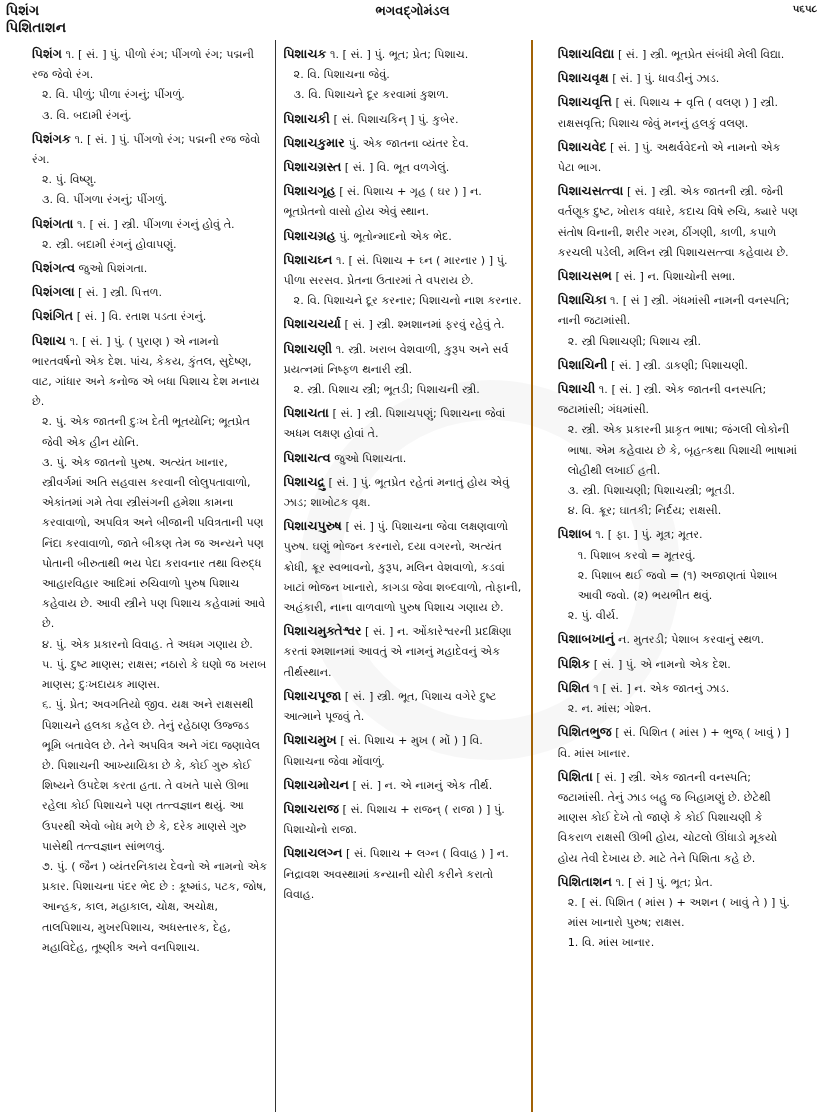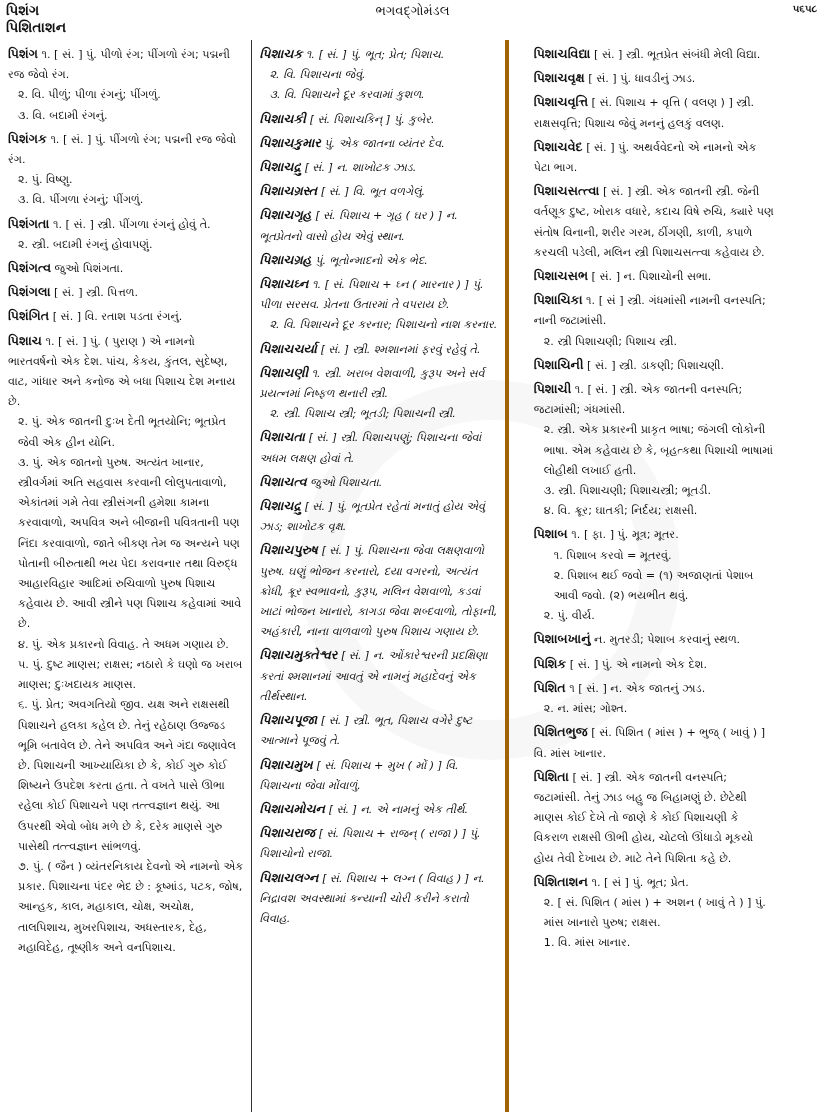--- a/index.html
+++ b/index.html
@@ -2,26 +2,26 @@
 <html><head>
 <meta charset="utf-8">
 <style>
   html, body { margin: 0; padding: 0; background: #ffffff; }
   body {
     width: 825px; height: 1112px; overflow: hidden; position: relative;
     font-family: "DejaVu Sans", sans-serif; color: #111;
   }
   .header { position: absolute; left: 0; top: 0; width: 825px; height: 42px; }
   .hdr-left { position: absolute; left: 6px; top: 2px; font-weight: bold; font-size: 14px; line-height: 17px; }
-  .hdr-center { position: absolute; left: 0; width: 825px; top: 3px; text-align: center; font-size: 13px; font-weight: normal; }
+  .hdr-center { position: absolute; left: 0; width: 825px; top: 3px; text-align: center; font-size: 13px; font-weight: bold; }
   .hdr-right { position: absolute; right: 8px; top: 3px; font-size: 10px; font-weight: bold; }
-  .columns { position: absolute; left: 0; top: 40px; width: 780px; height: 1072px; display: flex; }
+  .columns { position: absolute; left: 0; top: 40px; width: 780px; height: 1072px; display: flex; padding-left: 24px; }
   .col { box-sizing: border-box; padding: 4px 6px 0 8px; font-size: 11.2px; line-height: 20.2px; overflow: hidden; }
   .col1 { width: 272px; border-right: 1px solid #333; }
-  .col2 { width: 278px; border-right: 4px solid #a16207; font-style: italic; }
+  .col2 { width: 278px; border-right: 2px solid #a16207; }
   .col3 { width: 275px; margin-left: 17px; }
   .entry { margin-bottom: 3px; }
   .head { font-weight: bold; font-size: 12.6px; }
   .sense { display: block; padding-left: 10px; }
   .sub { display: block; padding-left: 20px; }
   .watermark {
     position: absolute; left: 300px; top: 380px; width: 300px; height: 300px;
     border-radius: 50%; border: 40px solid rgba(0,0,0,0.03); pointer-events: none;
   }
 </style>
@@ -46,21 +46,20 @@
       <div class="entry"><span class="head">પિશંગતા</span> <span>૧. [ સં. ] સ્ત્રી. પીંગળા રંગનું હોવું તે.</span><span class="sense">૨. સ્ત્રી. બદામી રંગનું હોવાપણું.</span></div>
       <div class="entry"><span class="head">પિશંગત્વ</span> <span>જુઓ પિશંગતા.</span></div>
       <div class="entry"><span class="head">પિશંગલા</span> <span>[ સં. ] સ્ત્રી. પિત્તળ.</span></div>
       <div class="entry"><span class="head">પિશંગિત</span> <span>[ સં. ] વિ. રતાશ પડતા રંગનું.</span></div>
       <div class="entry"><span class="head">પિશાચ</span> <span>૧. [ સં. ] પું. ( પુરાણ ) એ નામનો ભારતવર્ષનો એક દેશ. પાંચ, કેકય, કુંતલ, સુદેષ્ણ, વાટ, ગાંધાર અને કનોજ એ બધા પિશાચ દેશ મનાય છે.</span><span class="sense">૨. પું. એક જાતની દુઃખ દેતી ભૂતયોનિ; ભૂતપ્રેત જેવી એક હીન યોનિ.</span><span class="sense">૩. પું. એક જાતનો પુરુષ. અત્યંત ખાનાર, સ્ત્રીવર્ગમાં અતિ સહવાસ કરવાની લોલુપતાવાળો, એકાંતમાં ગમે તેવા સ્ત્રીસંગની હમેશા કામના કરવાવાળો, અપવિત્ર અને બીજાની પવિત્રતાની પણ નિંદા કરવાવાળો, જાતે બીકણ તેમ જ અન્યને પણ પોતાની બીરુતાથી ભય પેદા કરાવનાર તથા વિરુદ્ધ આહારવિહાર આદિમાં રુચિવાળો પુરુષ પિશાચ કહેવાય છે. આવી સ્ત્રીને પણ પિશાચ કહેવામાં આવે છે.</span><span class="sense">૪. પું. એક પ્રકારનો વિવાહ. તે અધમ ગણાય છે.</span><span class="sense">૫. પું. દુષ્ટ માણસ; રાક્ષસ; નઠારો કે ઘણો જ ખરાબ માણસ; દુઃખદાયક માણસ.</span><span class="sense">૬. પું. પ્રેત; અવગતિયો જીવ. યક્ષ અને રાક્ષસથી પિશાચને હલકા કહેલ છે. તેનું રહેઠાણ ઉજ્જડ ભૂમિ બતાવેલ છે. તેને અપવિત્ર અને ગંદા જણાવેલ છે. પિશાચની આખ્યાયિકા છે કે, કોઈ ગુરુ કોઈ શિષ્યને ઉપદેશ કરતા હતા. તે વખતે પાસે ઊભા રહેલા કોઈ પિશાચને પણ તત્ત્વજ્ઞાન થયું. આ ઉપરથી એવો બોધ મળે છે કે, દરેક માણસે ગુરુ પાસેથી તત્ત્વજ્ઞાન સાંભળવું.</span><span class="sense">૭. પું. ( જૈન ) વ્યંતરનિકાય દેવનો એ નામનો એક પ્રકાર. પિશાચના પંદર ભેદ છે : કૂષ્માંડ, પટક, જોષ, આન્હક, કાલ, મહાકાલ, ચોક્ષ, અચોક્ષ, તાલપિશાચ, મુખરપિશાચ, અધસ્તારક, દેહ, મહાવિદેહ, તૂષ્ણીક અને વનપિશાચ.</span></div>
     </div>
   <div class="col col2">
       <div class="entry"><span class="head">પિશાચક</span> <span>૧. [ સં. ] પું. ભૂત; પ્રેત; પિશાચ.</span><span class="sense">૨. વિ. પિશાચના જેવું.</span><span class="sense">૩. વિ. પિશાચને દૂર કરવામાં કુશળ.</span></div>
       <div class="entry"><span class="head">પિશાચકી</span> <span>[ સં. પિશાચકિન્ ] પું. કુબેર.</span></div>
       <div class="entry"><span class="head">પિશાચકુમાર</span> <span>પું. એક જાતના વ્યંતર દેવ.</span></div>
-      <div class="entry"><span class="head">પિશાચદ્રુ</span> <span>[ સં. ] ન. શાખોટક ઝાડ.</span></div>
       <div class="entry"><span class="head">પિશાચગ્રસ્ત</span> <span>[ સં. ] વિ. ભૂત વળગેલું.</span></div>
       <div class="entry"><span class="head">પિશાચગૃહ</span> <span>[ સં. પિશાચ + ગૃહ ( ઘર ) ] ન. ભૂતપ્રેતનો વાસો હોય એવું સ્થાન.</span></div>
       <div class="entry"><span class="head">પિશાચગ્રહ</span> <span>પું. ભૂતોન્માદનો એક ભેદ.</span></div>
       <div class="entry"><span class="head">પિશાચઘ્ન</span> <span>૧. [ સં. પિશાચ + ઘ્ન ( મારનાર ) ] પું. પીળા સરસવ. પ્રેતના ઉતારમાં તે વપરાય છે.</span><span class="sense">૨. વિ. પિશાચને દૂર કરનાર; પિશાચનો નાશ કરનાર.</span></div>
       <div class="entry"><span class="head">પિશાચચર્યા</span> <span>[ સં. ] સ્ત્રી. શ્મશાનમાં ફરવું રહેવું તે.</span></div>
       <div class="entry"><span class="head">પિશાચણી</span> <span>૧. સ્ત્રી. ખરાબ વેશવાળી, કુરૂપ અને સર્વ પ્રયત્નમાં નિષ્ફળ થનારી સ્ત્રી.</span><span class="sense">૨. સ્ત્રી. પિશાચ સ્ત્રી; ભૂતડી; પિશાચની સ્ત્રી.</span></div>
       <div class="entry"><span class="head">પિશાચતા</span> <span>[ સં. ] સ્ત્રી. પિશાચપણું; પિશાચના જેવાં અધમ લક્ષણ હોવાં તે.</span></div>
       <div class="entry"><span class="head">પિશાચત્વ</span> <span>જુઓ પિશાચતા.</span></div>
       <div class="entry"><span class="head">પિશાચદ્રુ</span> <span>[ સં. ] પું. ભૂતપ્રેત રહેતાં મનાતું હોય એવું ઝાડ; શાખોટક વૃક્ષ.</span></div>
       <div class="entry"><span class="head">પિશાચપુરુષ</span> <span>[ સં. ] પું. પિશાચના જેવા લક્ષણવાળો પુરુષ. ઘણું ભોજન કરનારો, દયા વગરનો, અત્યંત ક્રોધી, ક્રૂર સ્વભાવનો, કુરૂપ, મલિન વેશવાળો, કડવાં ખાટાં ભોજન ખાનારો, કાગડા જેવા શબ્દવાળો, તોફાની, અહંકારી, નાના વાળવાળો પુરુષ પિશાચ ગણાય છે.</span></div>

